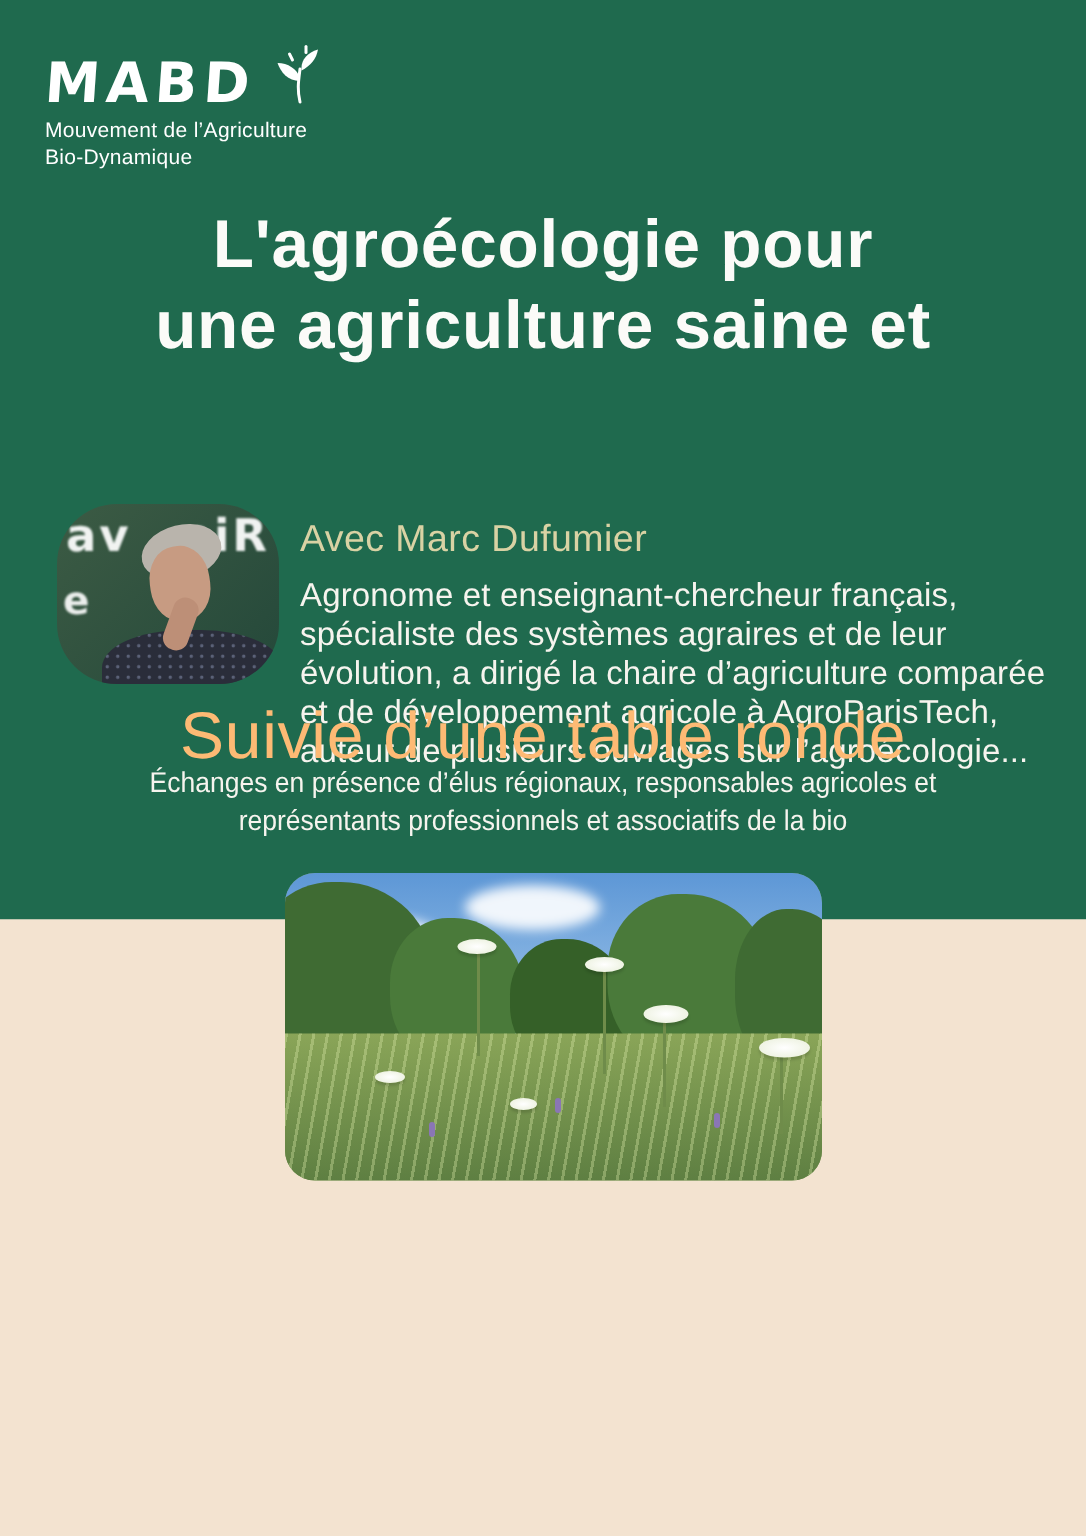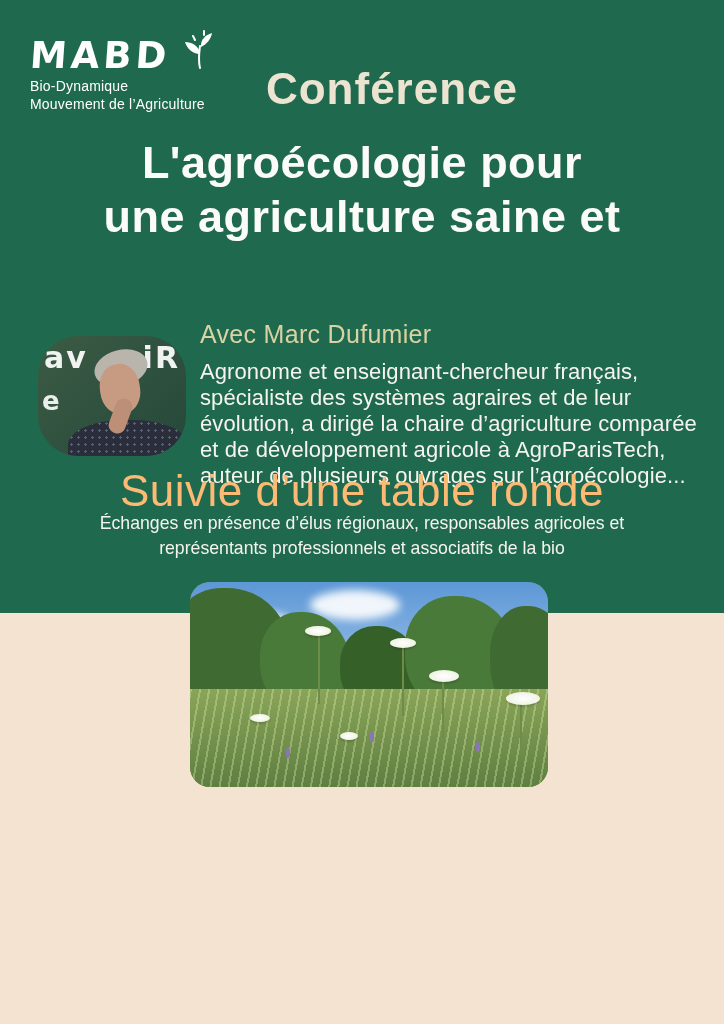--- a/index.html
+++ b/index.html
@@ -31,21 +31,21 @@
   .sp-letters{position:absolute;left:6px;right:6px;top:4px;display:flex;justify-content:space-between;
     color:rgba(255,255,255,.93);font-weight:800;font-size:30px;letter-spacing:2px;filter:blur(.6px);
     font-family:"DejaVu Sans",sans-serif;}
   .sp-letter-e{position:absolute;left:4px;top:50px;color:rgba(255,255,255,.9);font-weight:800;font-size:26px;filter:blur(.6px);font-family:"DejaVu Sans",sans-serif;}
   .sp-hair{position:absolute;left:56px;top:14px;width:54px;height:36px;background:#b9b4ac;border-radius:50%;transform:rotate(-14deg);}
   .sp-face{position:absolute;left:62px;top:28px;width:40px;height:50px;background:#c79b82;border-radius:46%;transform:rotate(-8deg);}
   .sp-hand{position:absolute;left:74px;top:62px;width:17px;height:36px;background:#bd8f77;border-radius:8px;transform:rotate(20deg);}
   .sp-body{position:absolute;left:30px;top:84px;width:120px;height:56px;background:#2a2d3a;border-radius:45% 45% 0 0;
     background-image:radial-gradient(rgba(130,140,170,.55) 1.2px,transparent 1.3px);background-size:7px 7px;}
   .speaker-text{position:absolute;left:200px;top:320px;width:508px;}
-  .speaker-heading{color:#d9d2a4;font-size:25px;letter-spacing:.3px;}
+  .speaker-heading{color:#d9d2a4;font-size:25px;letter-spacing:.3px;margin-top:25px;}
   .speaker-bio{margin:10px 0 0 0;color:#f6f4ee;font-size:22px;line-height:26px;letter-spacing:.1px;}
 
   
   .rt-heading{position:absolute;left:0;top:466px;width:100%;text-align:center;color:#fdba74;font-size:44px;font-weight:400;letter-spacing:.5px;}
   .rt-desc{position:absolute;left:32px;top:510px;width:660px;text-align:center;color:#f6f4ee;
     font-size:19px;line-height:25px;transform:scaleX(.93);transform-origin:center;}
 
   
   .field-photo{position:absolute;left:190px;top:582px;width:358px;height:205px;border-radius:20px;overflow:hidden;background:#6e8f4b;}
   .fp-sky{position:absolute;left:0;top:0;width:100%;height:120px;background:linear-gradient(#5d97d6,#a8cbec);}
@@ -72,25 +72,24 @@
       <div class="logo-row">
         <span class="logo-name">MABD</span>
         <svg class="sprout" viewBox="0 0 44 44">
           <path d="M22 40 C20 32 21 26 22 18" stroke="#ffffff" stroke-width="2" fill="none" stroke-linecap="round"></path>
           <path d="M22 26 C14 26 9 20 7 14 C14 14 20 18 22 24 Z" fill="#ffffff"></path>
           <path d="M23 19 C29 16 33 11 34 5 C27 7 23 12 23 17 Z" fill="#ffffff"></path>
           <path d="M15 8 L17 12" stroke="#ffffff" stroke-width="2" stroke-linecap="round"></path>
           <path d="M26 3 L26 7" stroke="#ffffff" stroke-width="2" stroke-linecap="round"></path>
         </svg>
       </div>
+      <div class="logo-sub">Mouvement de l’Agriculture</div>
       <div class="logo-sub">Bio-Dynamique</div>
-      <div class="logo-sub">Mouvement de l’Agriculture</div>
     </div>
 
-    <div class="kicker">Conférence</div>
 
     <div class="title">
       <div>L'agroécologie pour</div>
       <div>une agriculture saine et</div>
     </div>
 
     <div class="speaker-photo">
       <div class="sp-letters">
         <span>av</span>
         <span>niR</span>

